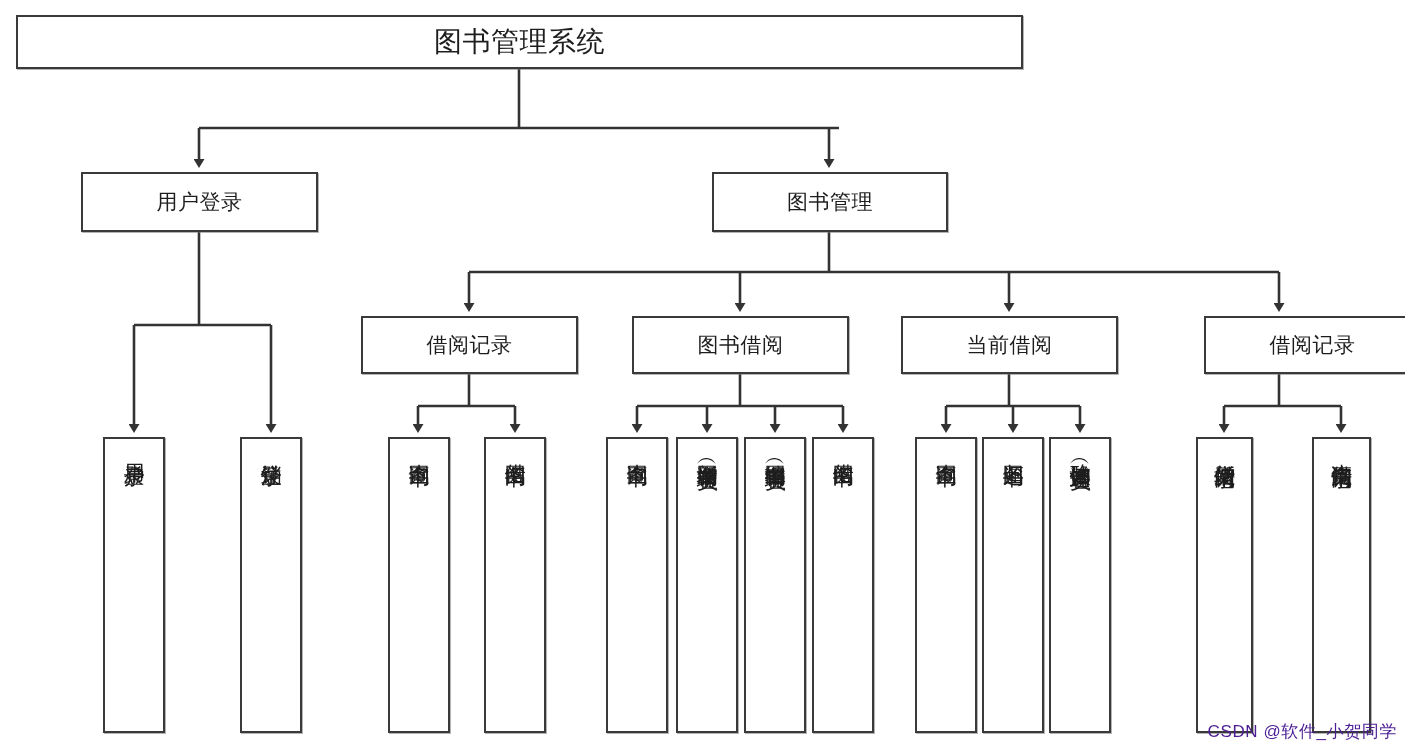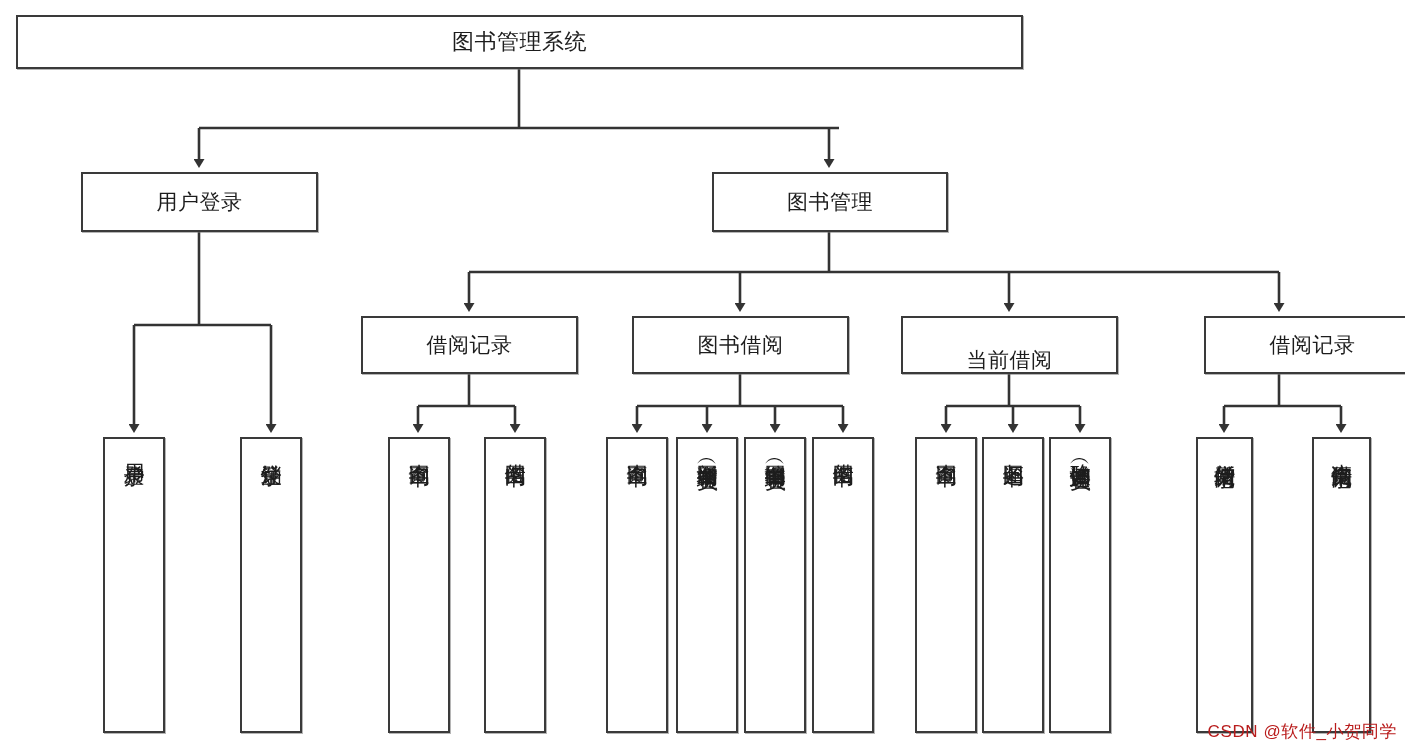--- a/index.html
+++ b/index.html
@@ -37,40 +37,40 @@
     justify-content: center;
     color: #222222;
   }
   .node .label {
     font-size: 21px;
     line-height: 1.12;
     letter-spacing: 0.5px;
     white-space: nowrap;
     color: #1d1d1d;
   }
-  .node.root .label { font-size: 22px; }
+  .node.root .label { font-size: 28px; }
   .node.leaf {
     align-items: flex-start;
     justify-content: center;
     padding-top: 8px;
   }
   .node.leaf .label {
     writing-mode: vertical-rl;
     text-orientation: upright;
     font-size: 21px;
     line-height: 1.06;
     letter-spacing: 1px;
     white-space: nowrap;
   }
   #watermark {
     position: absolute;
     right: 8px;
     bottom: 4px;
     font-size: 17px;
-    color: #b91c1c;
+    color: #4c1d95;
     letter-spacing: 0.6px;
     white-space: nowrap;
     user-select: none;
   }
 </style>
 </head>
 <body>
 
 <div id="canvas">
 
@@ -134,21 +134,21 @@
   <div class="node" style="left:712px; top:172px; width:236px; height:60px;text-align:center;">
     <span class="label">图书管理</span>
   </div>
 
   <div class="node" style="left:361px; top:316px; width:217px; height:58px;">
     <span class="label">借阅记录</span>
   </div>
   <div class="node" style="left:632px; top:316px; width:217px; height:58px;">
     <span class="label">图书借阅</span>
   </div>
-  <div class="node" style="left:901px; top:316px; width:217px; height:58px;align-items:flex-end;">
+  <div class="node" style="left:901px; top:316px; width:217px; height:58px;">
     <span class="label">当前借阅</span>
   </div>
   <div class="node" style="left:1171px; top:316px; width:217px; height:58px;margin-left:33px;">
     <span class="label">借阅记录</span>
   </div>
 
   <div class="node leaf" style="left:103px; top:437px; width:62px; height:296px;">
     <span class="label">用户登录</span>
   </div>
   <div class="node leaf" style="left:240px; top:437px; width:62px; height:296px;">

